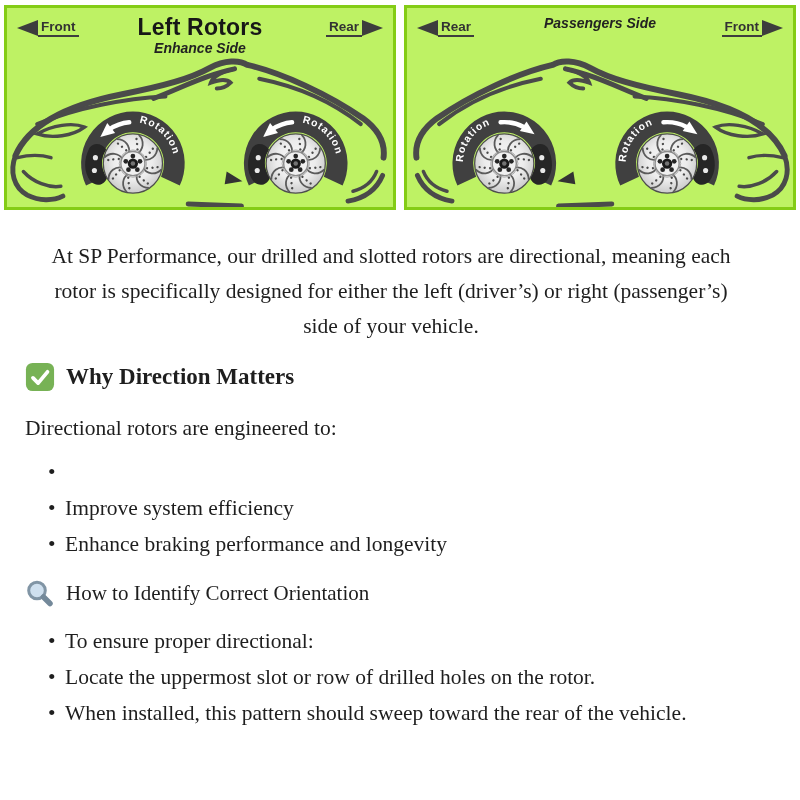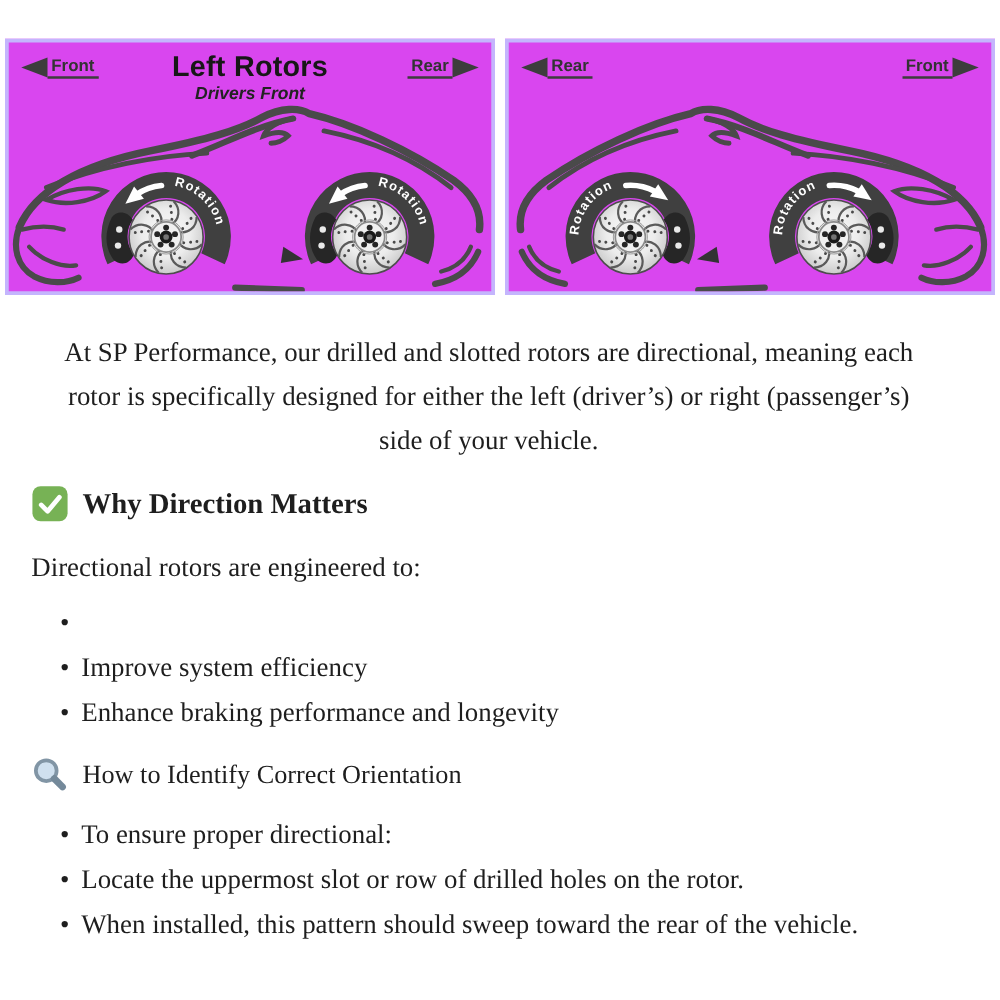--- a/index.html
+++ b/index.html
@@ -1,20 +1,20 @@
 <!DOCTYPE html>
 <html><head>
 <meta charset="utf-8">
 <style>
   html,body{margin:0;padding:0;background:#ffffff;width:800px;height:800px;overflow:hidden;}
   body{font-family:"Liberation Serif",serif;color:#1e1e1e;}
 
   
   .figure{display:flex;gap:8px;padding:5px 4px 0 4px;}
-  .panel{flex:1;position:relative;border:3px solid #c4b5fd;height:199px;background:#d946ef;margin-top:26px;}
+  .panel{flex:1;position:relative;border:3px solid #84cc16;height:199px;background:#bef264;}
   .panel-header{position:relative;text-align:center;padding-top:7px;height:46px;
                 font-family:"Liberation Sans",sans-serif;}
   .panel-title{font-size:23px;font-weight:700;color:#171717;line-height:25px;letter-spacing:.2px;}
   .panel-sub{font-size:14px;font-weight:700;font-style:italic;color:#222;line-height:16px;}
   .dir{position:absolute;top:11px;display:flex;align-items:center;}
   .dir-l{left:10px;}
   .dir-r{right:10px;}
   .dir-label{font-family:"Liberation Sans",sans-serif;font-size:13.5px;font-weight:700;color:#333;
              border-bottom:2.5px solid #3d3d3d;padding:0 3px 1px 3px;line-height:15px;}
   .tri{width:0;height:0;border-top:8px solid transparent;border-bottom:8px solid transparent;}
@@ -131,21 +131,21 @@
 
 <div class="figure">
 
   <div class="panel">
     <div class="panel-header">
       <div class="dir dir-l">
         <span class="tri tri-left"></span>
         <span class="dir-label">Front</span>
       </div>
       <div class="panel-title">Left Rotors</div>
-      <div class="panel-sub">Drivers Front</div>
+      <div class="panel-sub">Enhance Side</div>
       <div class="dir dir-r">
         <span class="dir-label">Rear</span>
         <span class="tri tri-right"></span>
       </div>
     </div>
     <svg class="car-svg" viewBox="0 50 390 152">
       <use href="#carbody"></use>
       <g transform="translate(127,158)">
         <use href="#wheelL"></use>
           <use href="#rotCCW"></use>
@@ -158,20 +158,21 @@
       </g>
     </svg>
   </div>
 
   <div class="panel">
     <div class="panel-header">
       <div class="dir dir-l">
         <span class="tri tri-left"></span>
         <span class="dir-label">Rear</span>
       </div>
+      <div class="panel-sub">Passengers Side</div>
       <div class="dir dir-r">
         <span class="dir-label">Front</span>
         <span class="tri tri-right"></span>
       </div>
     </div>
     <svg class="car-svg" viewBox="0 50 390 152">
       <use href="#carbody" transform="translate(390,0) scale(-1,1)"></use>
       <g transform="translate(98,158)">
         <use href="#wheelR"></use>
           <use href="#rotCW"></use>

